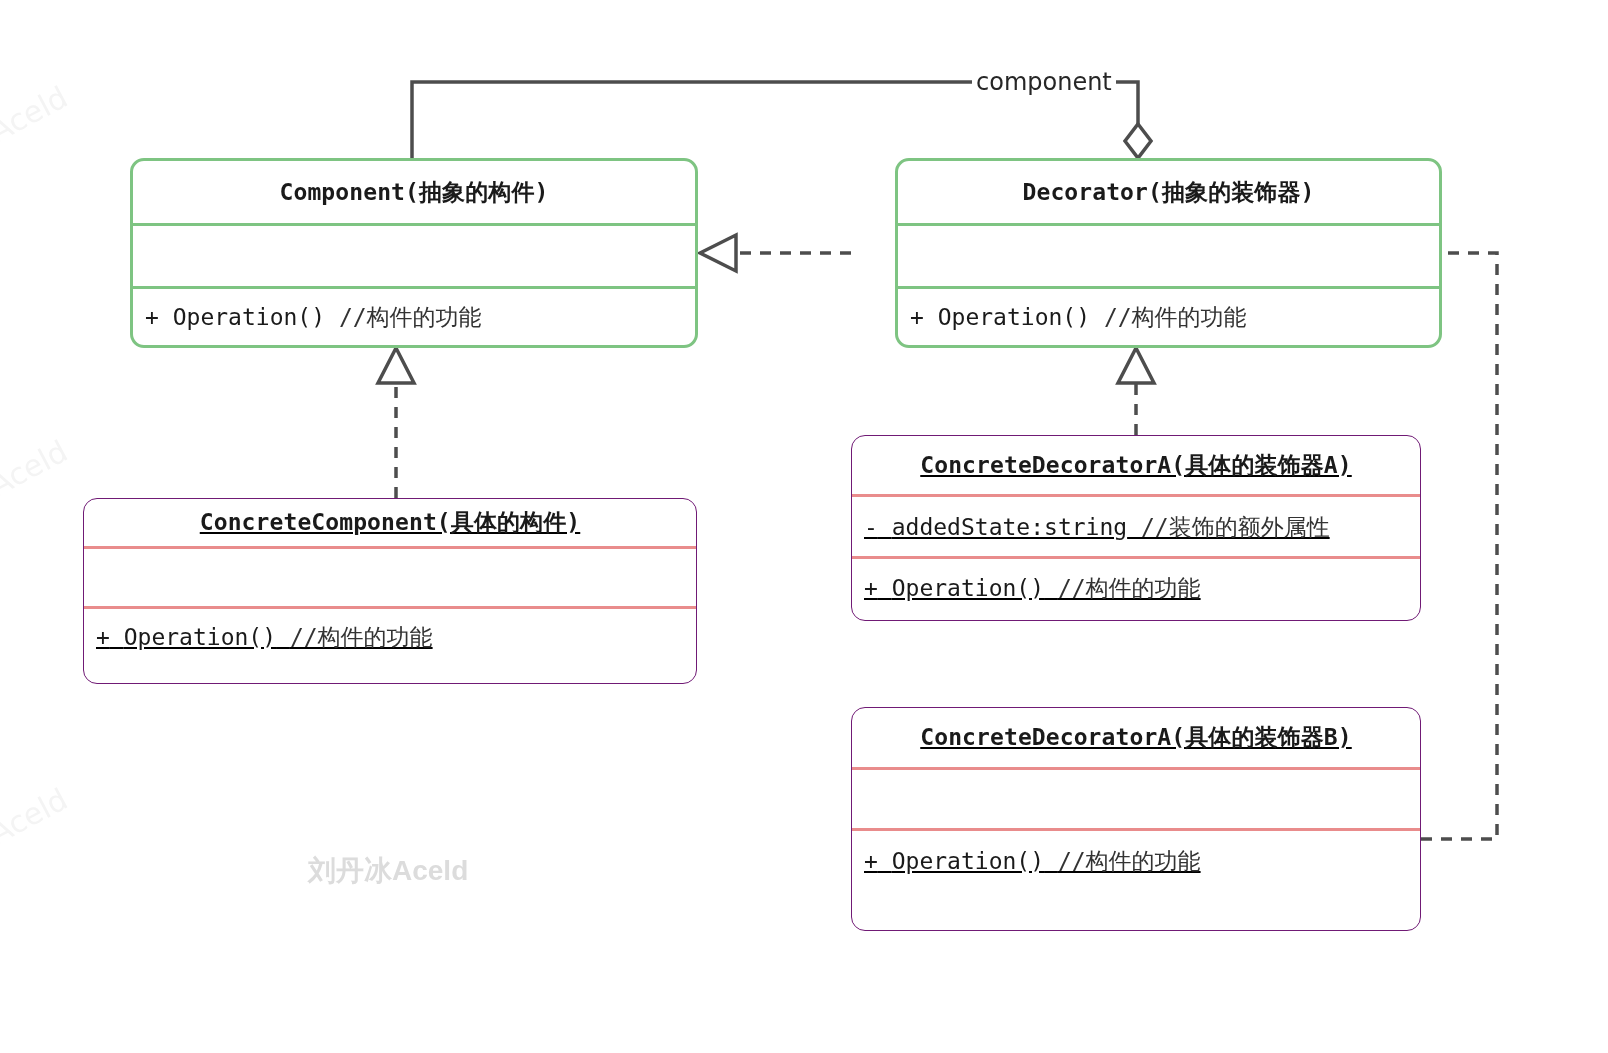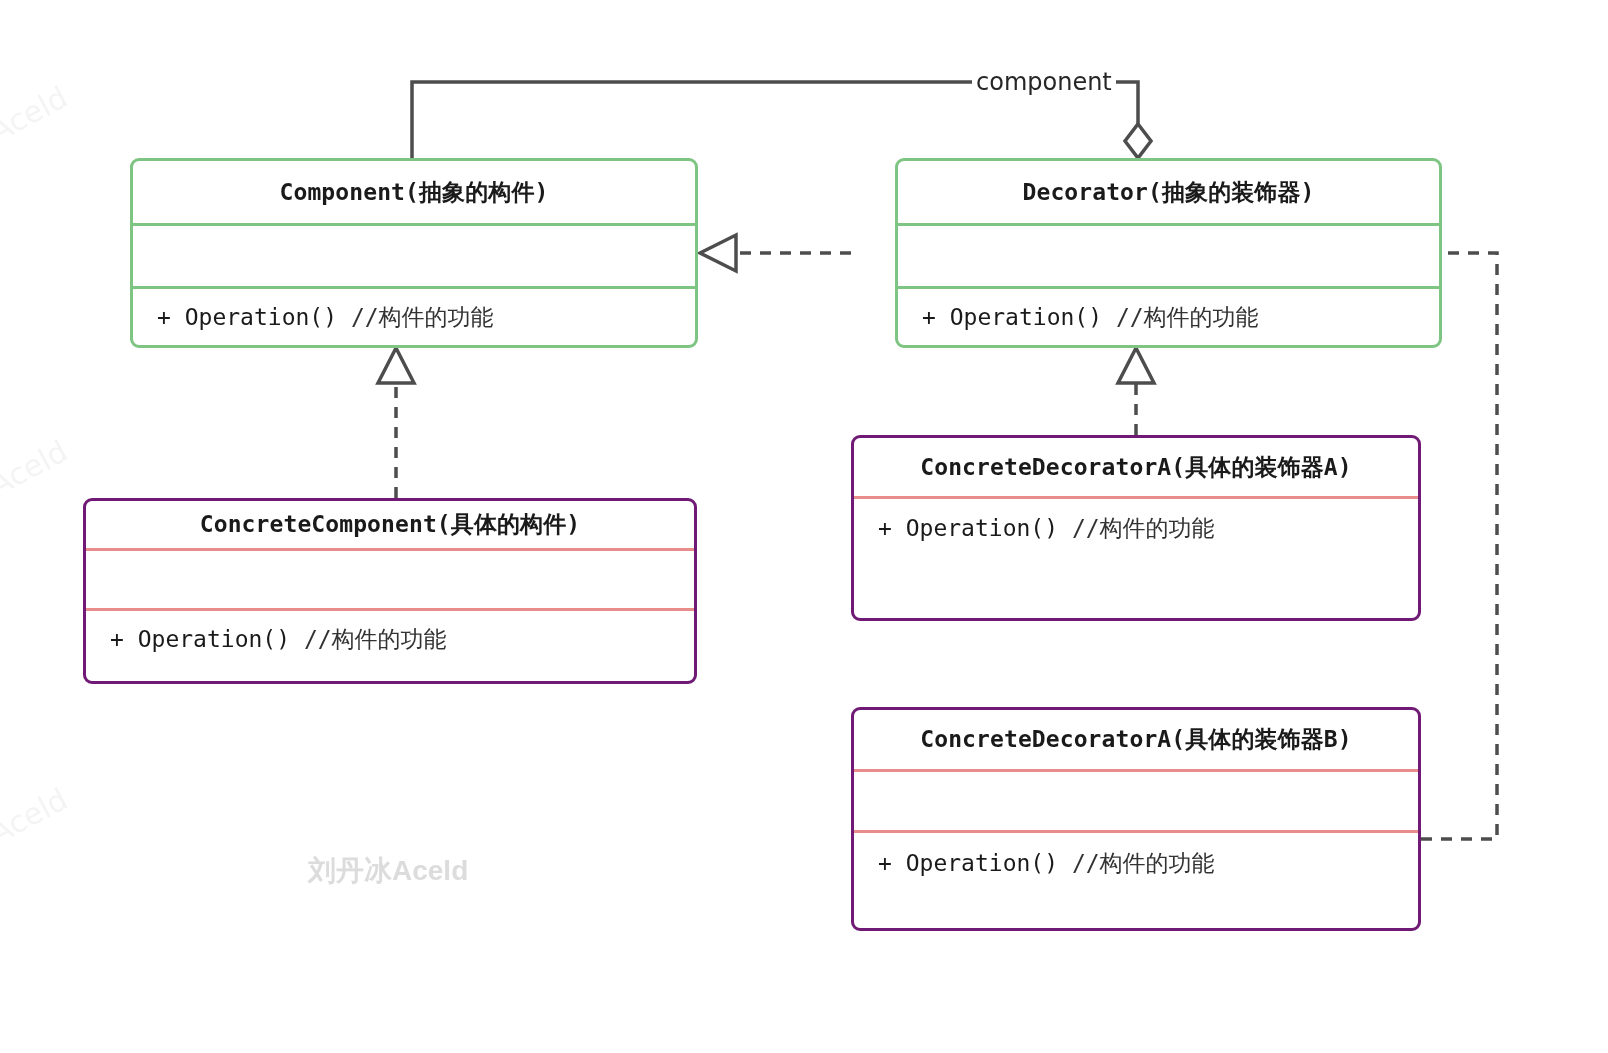--- a/index.html
+++ b/index.html
@@ -25,29 +25,30 @@
     top: 0;
     width: 1608px;
     height: 1053px;
     pointer-events: none;
   }
 
   
   .uml-class {
     position: absolute;
     background: #ffffff;
-    border-radius: 9px;
+    border-radius: 14px;
     overflow: hidden;
     z-index: 3;
   }
   .uml-class.green {
     border: 3px solid #7EC482;
   }
   .uml-class.red {
-    border: 3px solid #701a75;
+    border: 1px solid #701a75;
+    text-decoration: underline;
   }
   .uml-title {
     text-align: center;
     font-weight: bold;
     color: #1a1a1a;
     font-family: "DejaVu Sans Mono", "Liberation Mono", monospace;
     letter-spacing: 0.1px;
     display: flex;
     align-items: center;
     justify-content: center;
@@ -60,21 +61,21 @@
   .uml-class.green .uml-section,
   .uml-class.green .uml-title + .uml-section {
     border-top: 3px solid #7EC482;
   }
   .uml-class.red .uml-section {
     border-top: 3px solid #E98C8C;
   }
   .uml-row {
     font-family: "DejaVu Sans Mono", "Liberation Mono", monospace;
     color: #1a1a1a;
-    padding-left: 24px;
+    padding-left: 12px;
     white-space: nowrap;
   }
   .uml-row .cmt { color: #333333; }
   .uml-section.empty { }
 
   
   .edge-label {
     position: absolute;
     font-family: "DejaVu Sans", "Liberation Sans", sans-serif;
     color: #262626;
@@ -167,20 +168,27 @@
       <div class="uml-row" style="font-size:23px; line-height:30px;">
         <span>+</span>
         <span> Operation()</span>
         <span class="cmt"> //构件的功能</span>
       </div>
     </div>
   </div>
 
   <div class="uml-class red" style="left:851px; top:435px; width:570px; height:186px;">
     <div class="uml-title" style="height:58px; font-size:23px;">ConcreteDecoratorA(具体的装饰器A)</div>
+    <div class="uml-section" style="height:62px;">
+      <div class="uml-row" style="font-size:23px; line-height:30px;">
+        <span>-</span>
+        <span> addedState:string</span>
+        <span class="cmt"> //装饰的额外属性</span>
+      </div>
+    </div>
     <div class="uml-section" style="height:60px;">
       <div class="uml-row" style="font-size:23px; line-height:30px;">
         <span>+</span>
         <span> Operation()</span>
         <span class="cmt"> //构件的功能</span>
       </div>
     </div>
   </div>
 
   <div class="uml-class red" style="left:851px; top:707px; width:570px; height:224px;">

